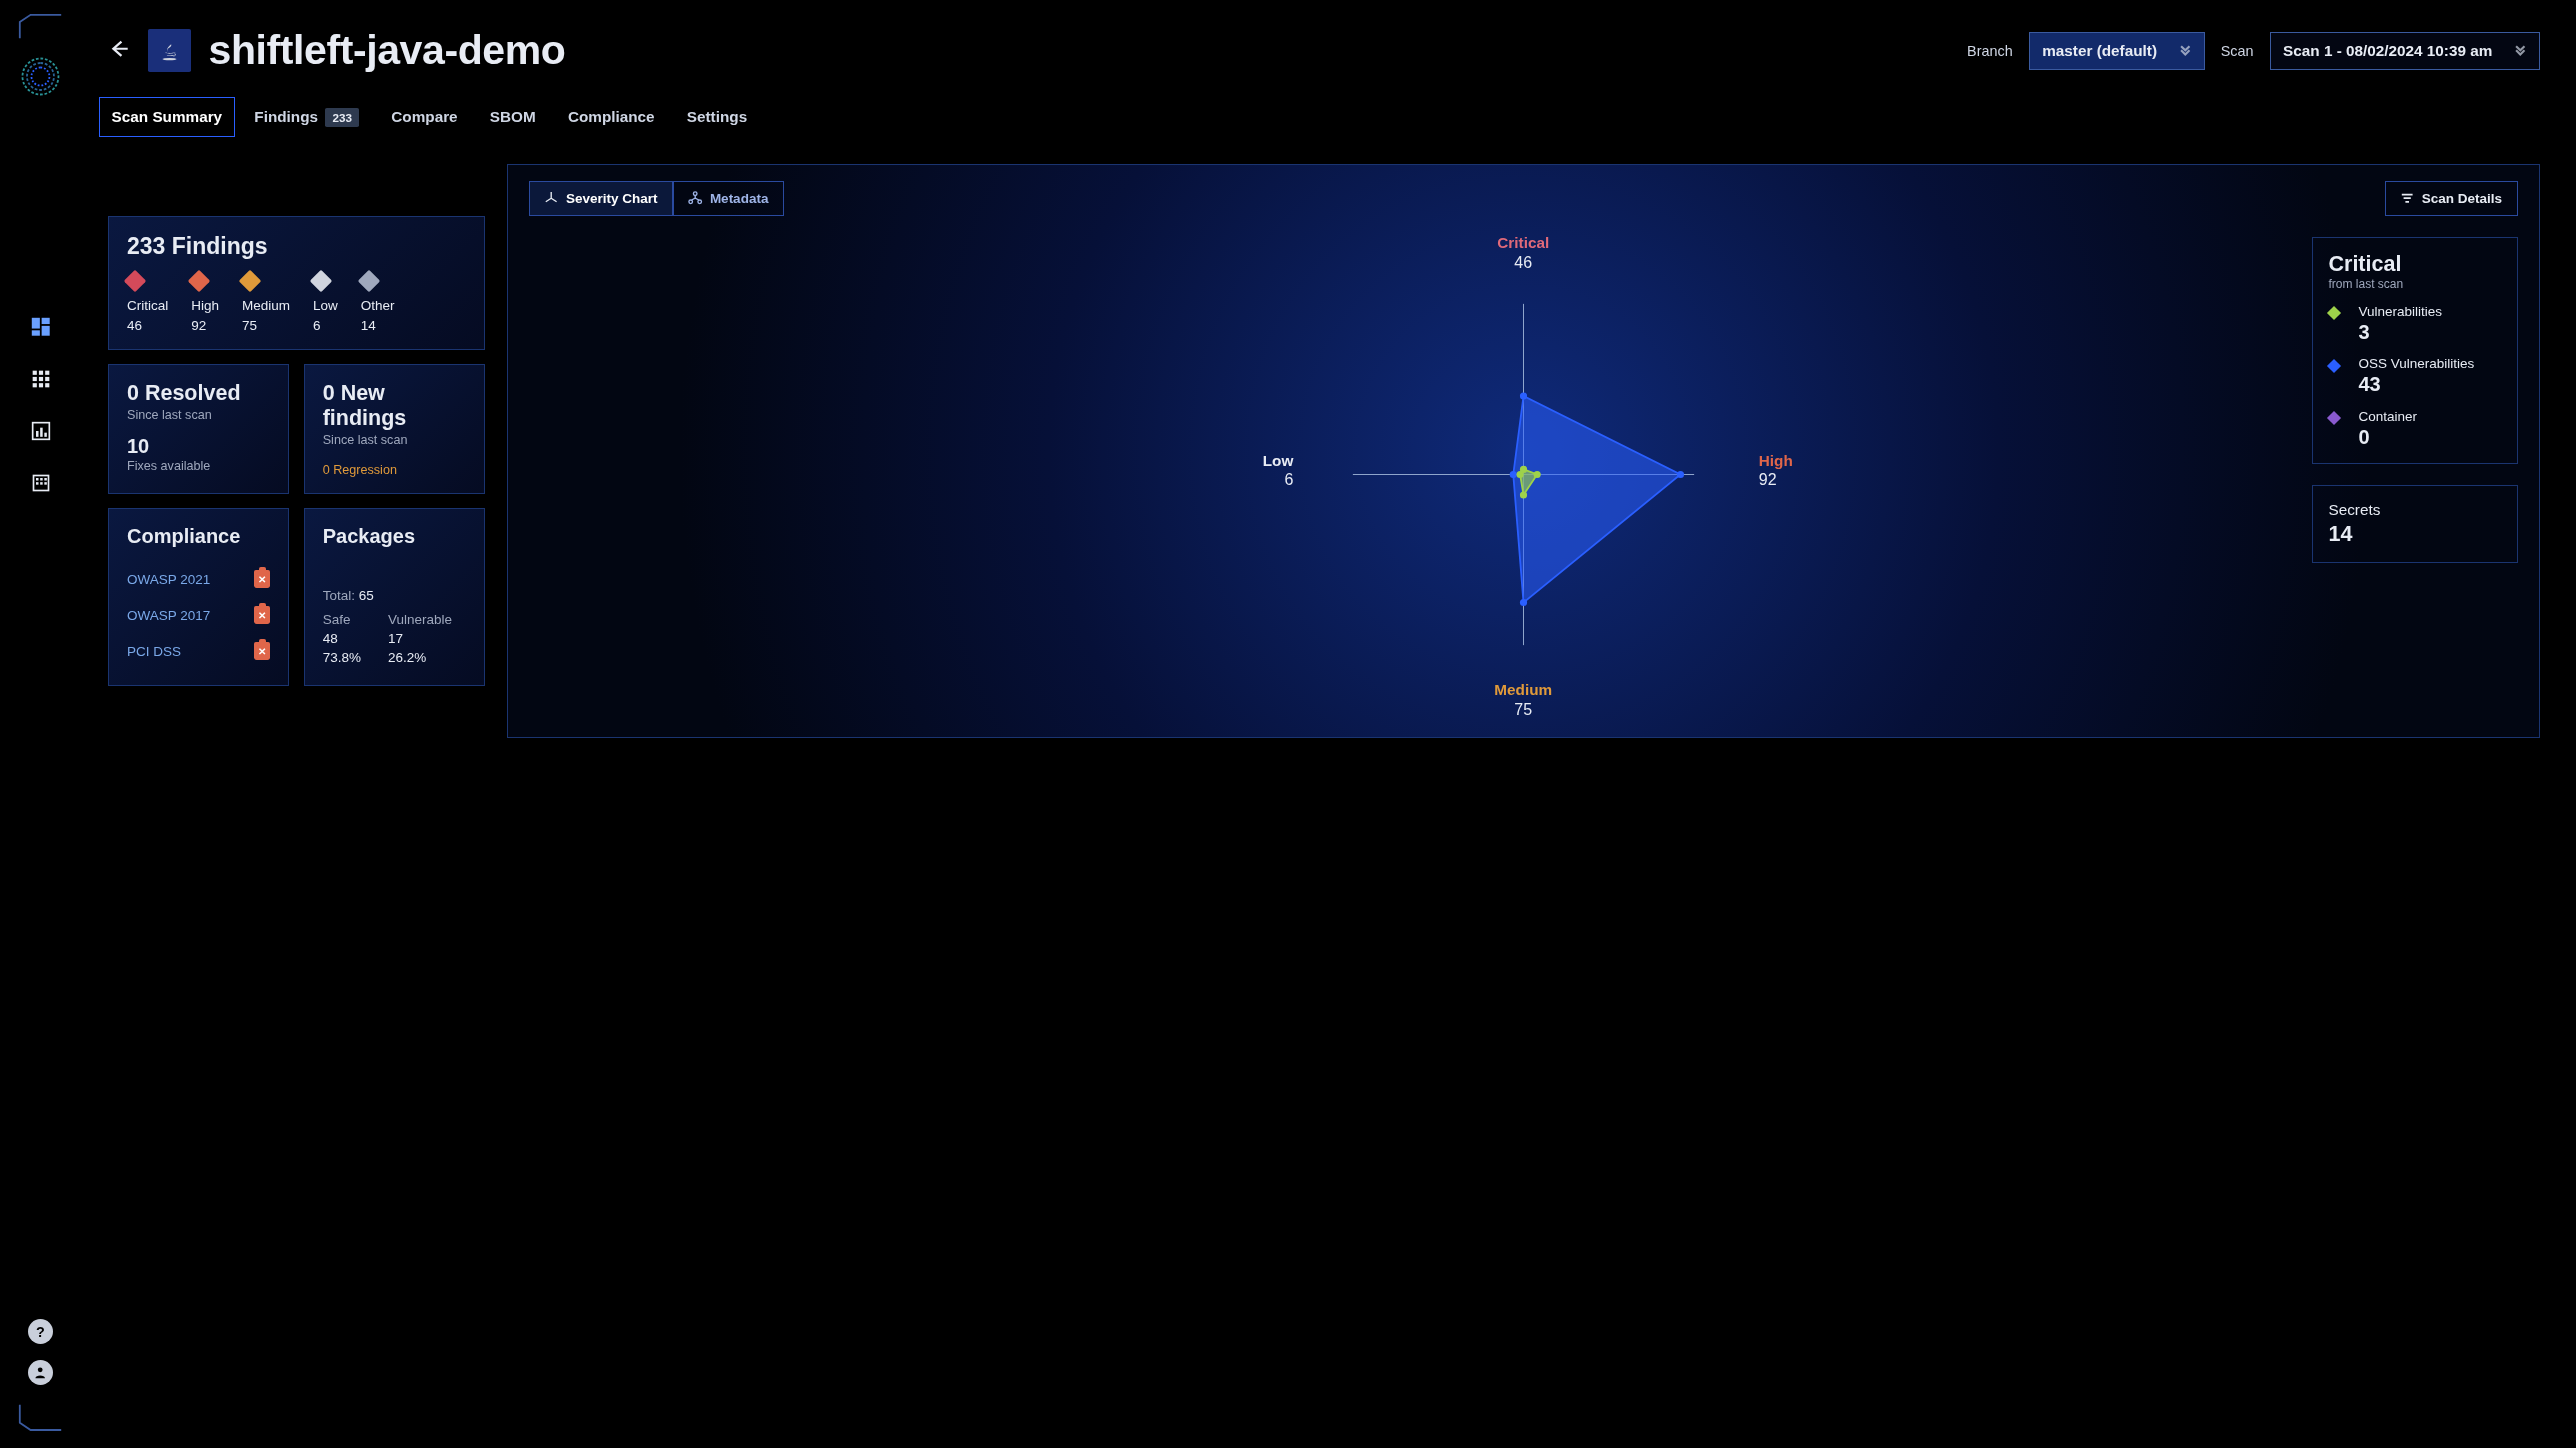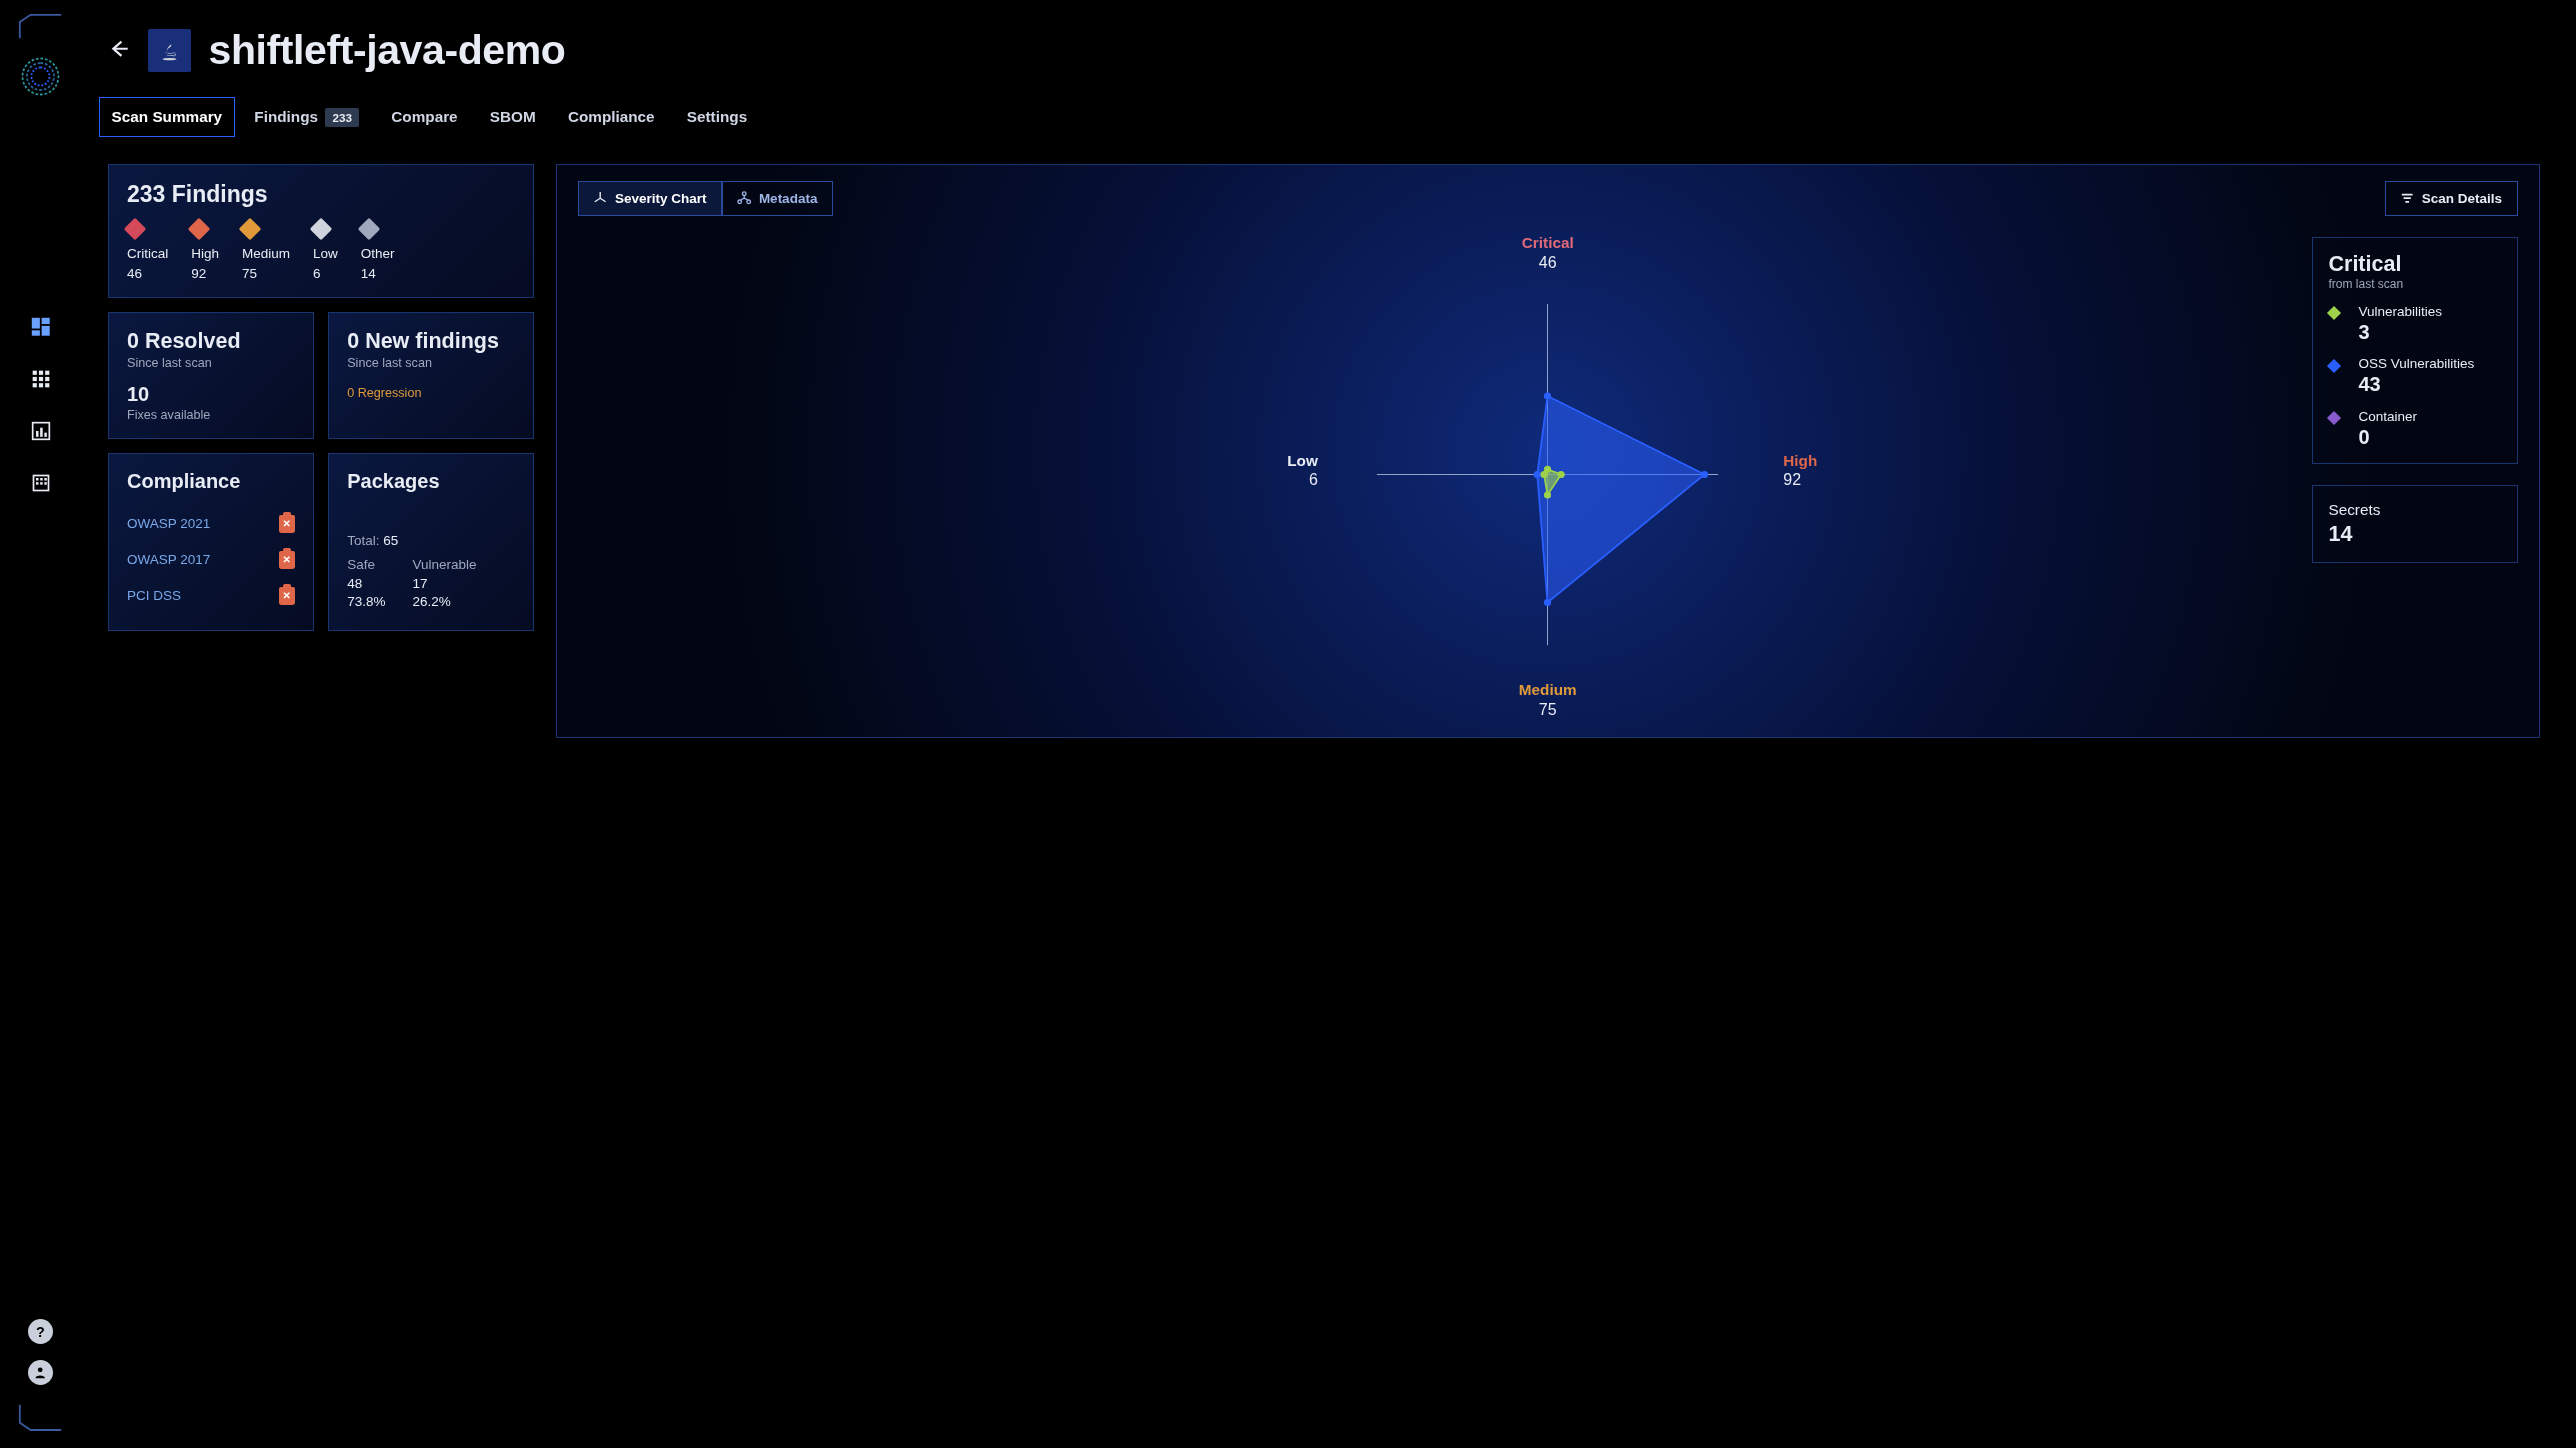--- a/index.html
+++ b/index.html
@@ -53,21 +53,21 @@
   .select.primary { background:#122a6a; }
   .select .chev { opacity:0.7; }
   
   .tabs { display:flex; gap:25px; margin-top:25px; align-items:center; border-bottom:0; }
   .tab { font-size:15.3px; font-weight:600; color:#cfd6e4; padding:9px 3.6px; cursor:pointer; position:relative; }
   .tab.active { color:#fff; }
   .tab.active::after { content:""; position:absolute; left:-9px; right:-9px; top:-1.8px; bottom:-1.8px; border:0.9px solid #2a5fff; pointer-events:none; }
   .tab .badge { background:#2e3a4f; color:#e8ecf4; font-size:11.7px; padding:2.7px 7.2px; margin-left:7.2px; border-radius:1.8px; }
   
   .body { display:flex; gap:21.5px; margin-top:29px; }
-  .left-col { width:426px; display:flex; flex-direction:column; gap:14.4px; }
+  .left-col { width:377px; display:flex; flex-direction:column; gap:14.4px;justify-content:center; }
   .right-col { flex:1; border:0.9px solid #1a3470; background:radial-gradient(circle at 50% 50%, #0f2a7a 0%, #061038 45%, #020612 80%); position:relative; min-height:574px; padding:16px 21.5px; }
   .card {
     border:0.9px solid #1a3470; background:linear-gradient(135deg,#0a1840 0%, #050b22 100%);
     padding:16px 18px;
   }
   .card-title { font-size:23px; font-weight:700; margin-bottom:12.6px; }
   .sev-row { display:flex; gap:23px; }
   .sev-item { display:flex; flex-direction:column; gap:5.4px; font-size:13.5px; }
   .diamond { width:16px; height:16px; transform:rotate(45deg); border-radius:1.8px; margin-bottom:3.6px; }
   .two { display:flex; gap:14.4px; }
@@ -192,20 +192,36 @@
             <g fill="#d0d4de">
               <path d="M12 18 c-4 2 6 3 10 1 c1 0 2 -1 2 -1 c-8 3 -16 0 -12 0z"></path>
               <path d="M13 22 c-3 1 5 2 9 0 c1 0 1 -1 1 -1 c-6 2 -12 1 -10 1z"></path>
               <path d="M18 8 c2 3 -5 5 -5 8 c0 2 3 3 3 3 c-6 -2 -2 -7 0 -9 c1 -1 2 -2 2 -2z"></path>
               <path d="M22 20 c3 2 -2 4 -2 4 c6 -1 4 -5 2 -4z"></path>
               <ellipse cx="16" cy="27" rx="9" ry="1.5"></ellipse>
             </g>
           </svg>
       </div>
       <div class="app-title">shiftleft-java-demo</div>
+      <div class="header-right">
+        <span class="hdr-label">Branch</span>
+        <div class="select primary">
+          <span>master (default)</span>
+          <span class="chev"><svg width="12.6" height="12.6" viewBox="0 0 12 12" fill="none" stroke="#cfd6e4" stroke-width="2">
+                <path d="M2 3 L6 7 L10 3 M2 7 L6 11 L10 7"></path>
+              </svg></span>
+        </div>
+        <span class="hdr-label">Scan</span>
+        <div class="select">
+          <span>Scan 1 - 08/02/2024 10:39 am</span>
+          <span class="chev"><svg width="12.6" height="12.6" viewBox="0 0 12 12" fill="none" stroke="#cfd6e4" stroke-width="2">
+                <path d="M2 3 L6 7 L10 3 M2 7 L6 11 L10 7"></path>
+              </svg></span>
+        </div>
+      </div>
     </div>
 
     <div class="tabs">
       <div class="tab active">Scan Summary</div>
       <div class="tab">
         <span>Findings</span><span class="badge">233</span>
       </div>
       <div class="tab">Compare</div>
       <div class="tab">SBOM</div>
       <div class="tab">Compliance</div>

